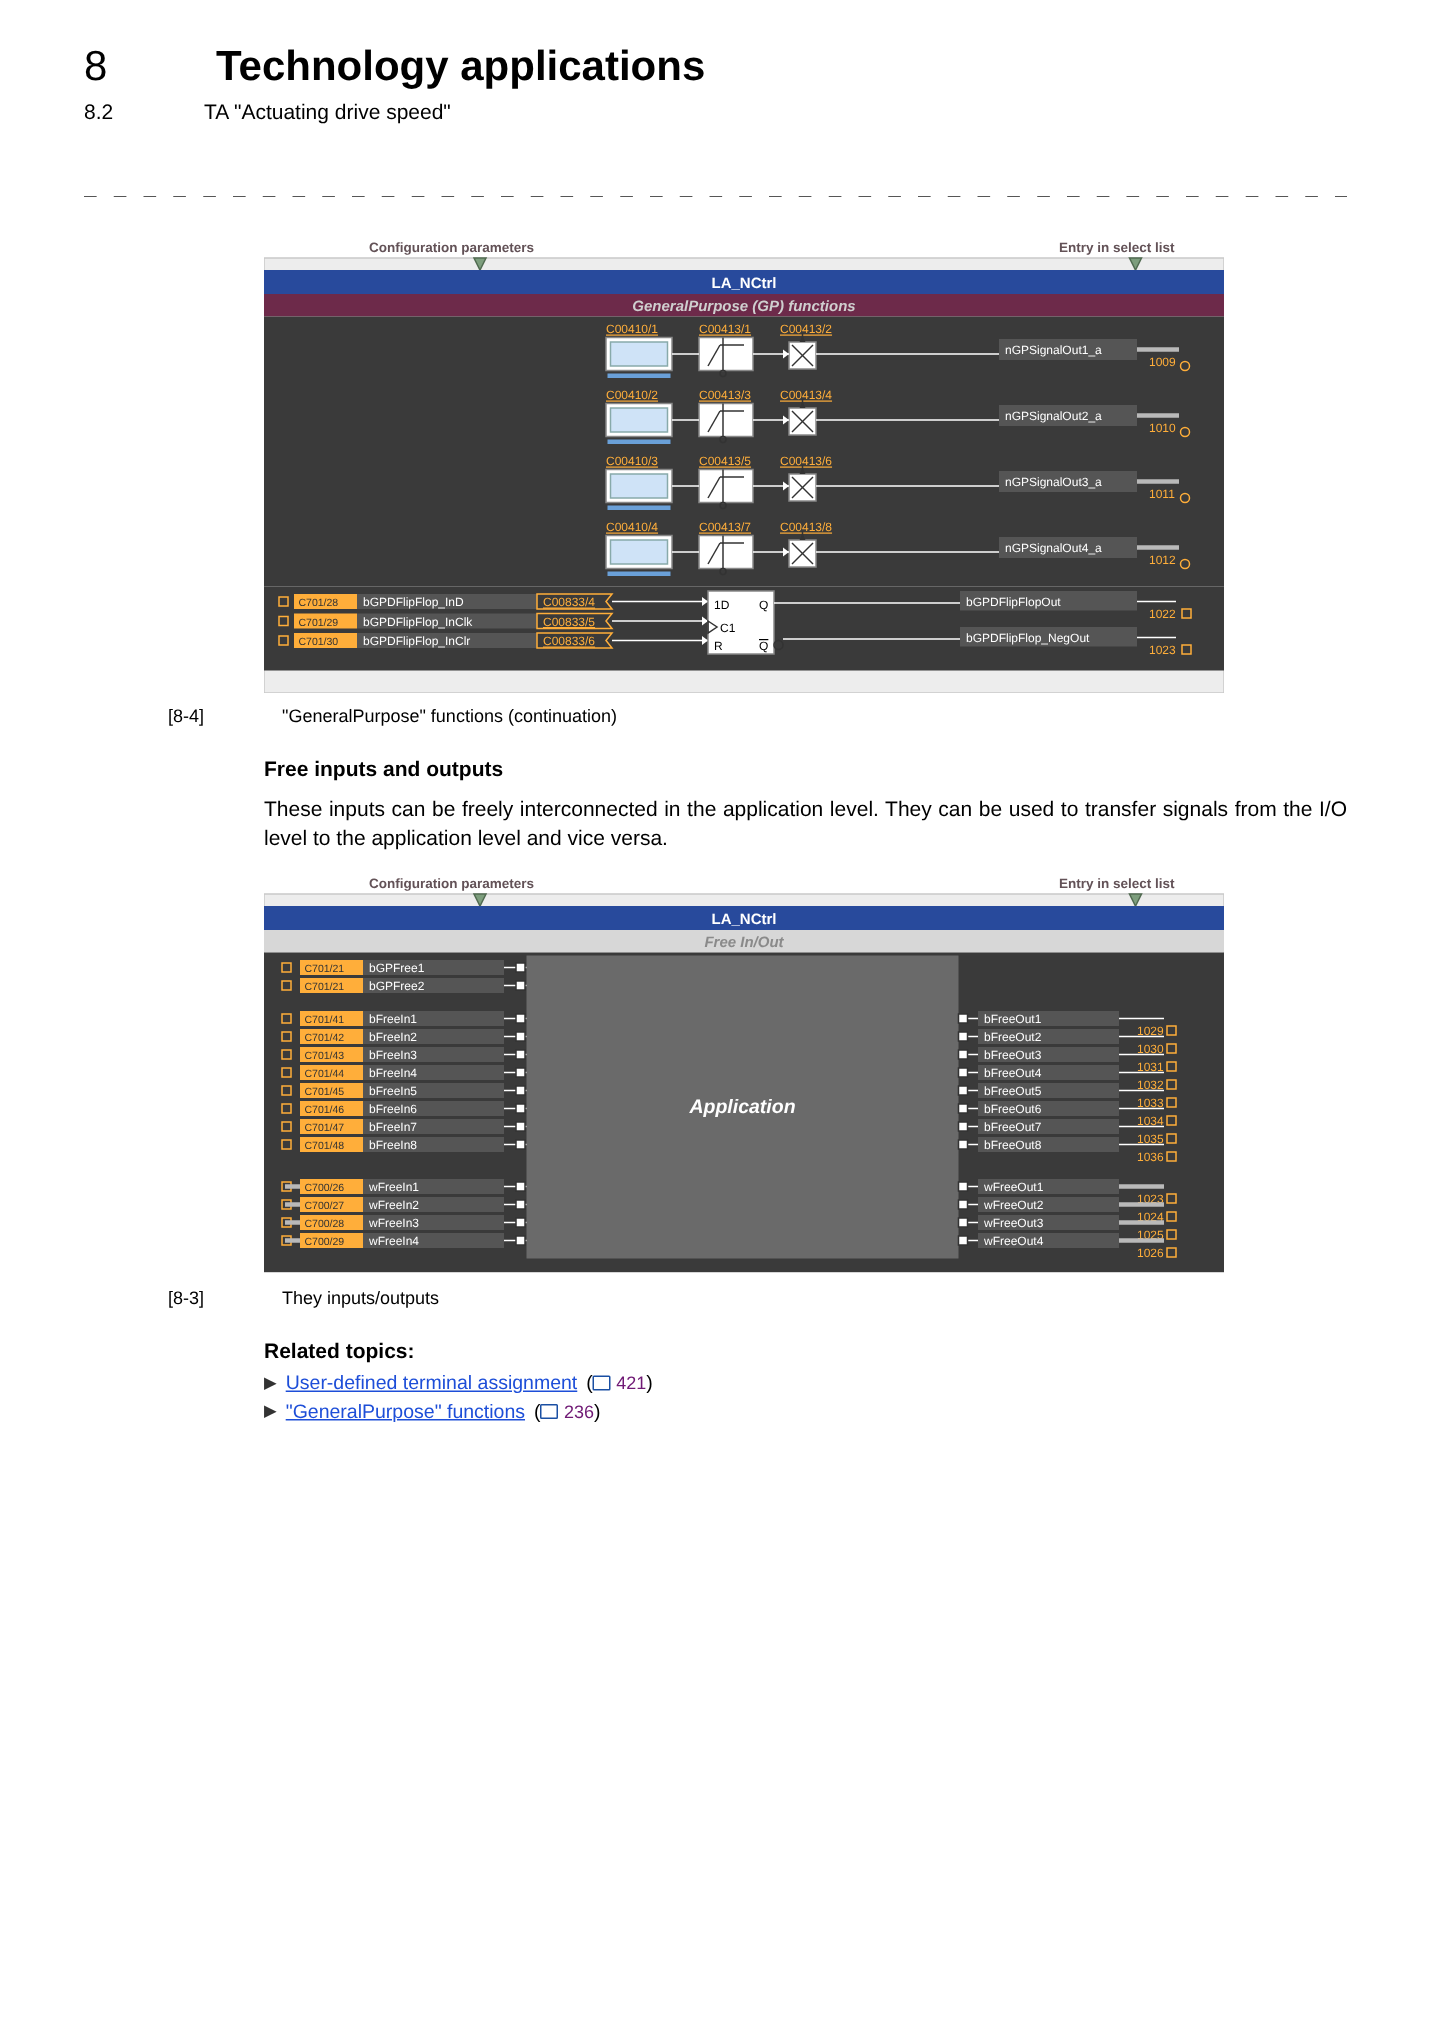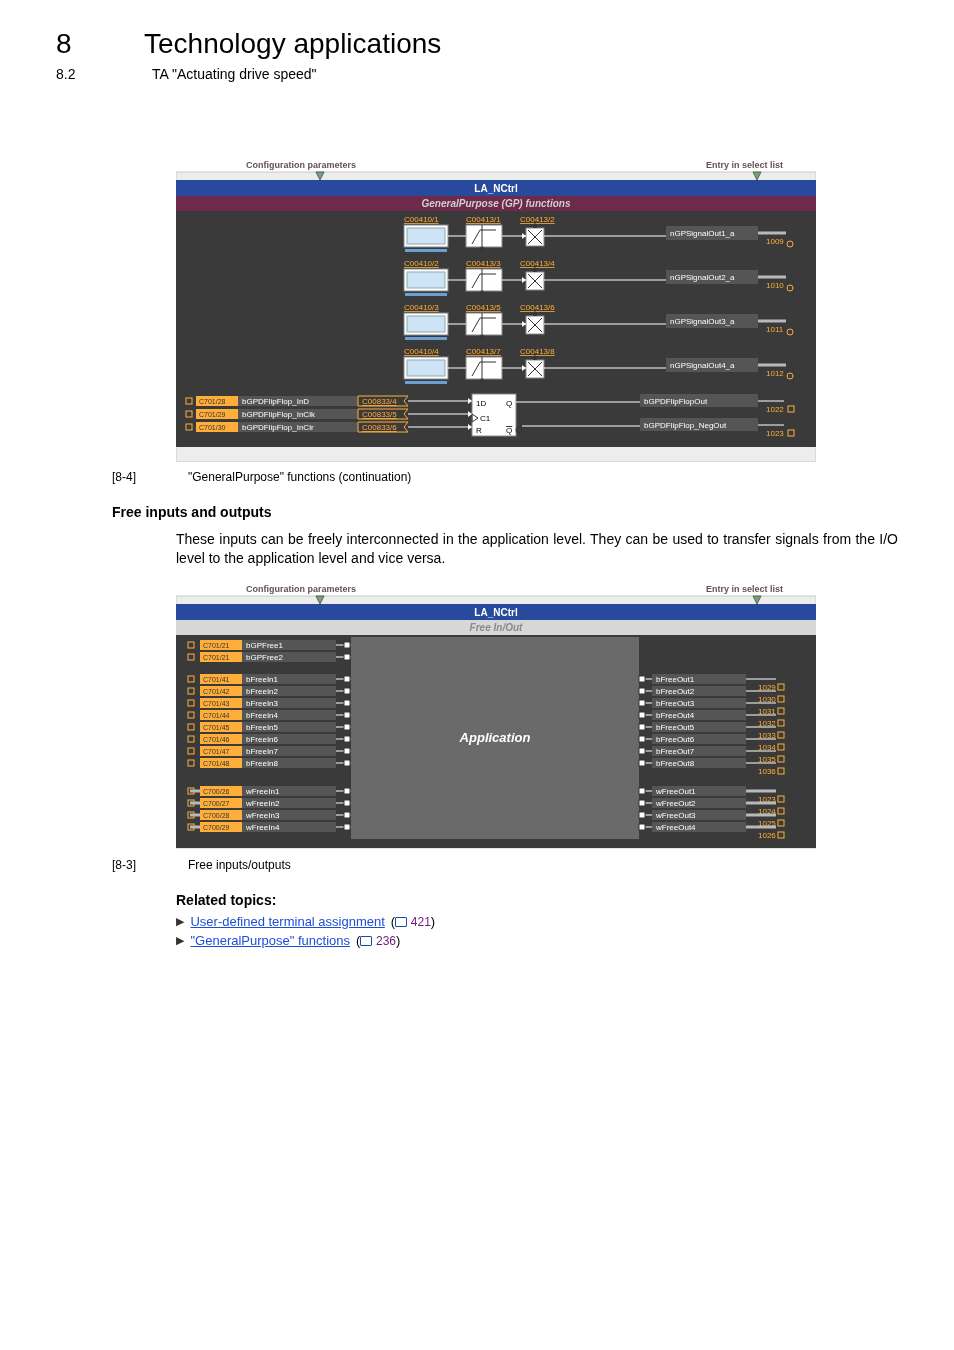--- a/index.html
+++ b/index.html
@@ -1,35 +1,35 @@
 <!DOCTYPE html>
 <html><head>
 <meta charset="utf-8">
 <style>
   * { margin: 0; padding: 0; box-sizing: border-box; }
   html, body { width: 954px; font-family: Arial, Helvetica, sans-serif; color: #000; background: #fff; }
   body { padding: 28px 56px 0 56px; }
 
   .header-row { display: flex; align-items: baseline; gap: 28px; }
   .chapter-num { font-size: 28px; font-weight: 300; width: 60px; }
-  .chapter-title { font-size: 28px; font-weight: 400; }
-  .sub-row { display: flex; align-items: baseline; gap: 36px; margin-top: 6px; }
+  .chapter-title { font-size: 28px; font-weight: 700; }
+  .sub-row { display: flex; align-items: baseline; gap: 20px; margin-top: 6px; }
   .sub-num { font-size: 14px; width: 60px; }
   .sub-title { font-size: 14px; }
 
   .dash-rule { margin: 34px 0 26px 0; font-family: monospace; letter-spacing: 1.5px; font-size: 14px; color: #333; white-space: nowrap; overflow: hidden; }
 
   .diagram-wrap { margin: 0 0 8px 120px; width: 558px; }
   .diagram-wrap svg { display: block; }
 
   .fig-caption-row { display: flex; gap: 32px; font-size: 12px; margin: 4px 0 20px 56px; }
   .fig-id { width: 44px; }
   .fig-text { }
 
-  .h-free { font-size: 14px; font-weight: bold; margin: 0 0 10px 56px; }
+  .h-free { font-size: 14px; font-weight: bold; margin: 0 0 10px 120px; }
   .para { font-size: 14px; line-height: 1.35; margin: 0 0 14px 120px; text-align: justify; }
 
   .rt { font-size: 14px; font-weight: bold; margin: 4px 0 6px 120px; }
   .link-row { display: flex; align-items: center; gap: 6px; margin: 4px 0 4px 120px; font-size: 13px; }
   .tri { color: #333; font-size: 11px; }
   .link-text { color: #1d4ed8; text-decoration: underline; }
   .page-ref { color: #701a75; font-size: 12px; }
   .book-icon { display: inline-block; width: 12px; height: 10px; border: 1px solid #1a4fa3; border-radius: 1px; position: relative; top: 1px; }
 
   
@@ -450,21 +450,21 @@
         <text class="t-lab" x="480" y="248">wFreeOut4</text>
         <line x1="570" y1="245" x2="600" y2="245" stroke="#b9b9b9" stroke-width="3"></line>
         <text class="t-num" x="582" y="256">1026</text>
         <rect x="602" y="250" width="6" height="6" fill="none" stroke="#ffae3a"></rect>
       </g>
 </svg>
 </div>
 
 <div class="fig-caption-row">
   <div class="fig-id">[8-3]</div>
-  <div class="fig-text">Free inputs/outputs</div>
+  <div class="fig-text">They inputs/outputs</div>
 </div>
 
 <div class="rt">Related topics:</div>
 <div class="link-row">
   <span class="tri">▶</span>
   <span class="link-text">User-defined terminal assignment</span>
   <span>(<span class="book-icon"></span> <span class="page-ref">421</span>)</span>
 </div>
 <div class="link-row">
   <span class="tri">▶</span>

